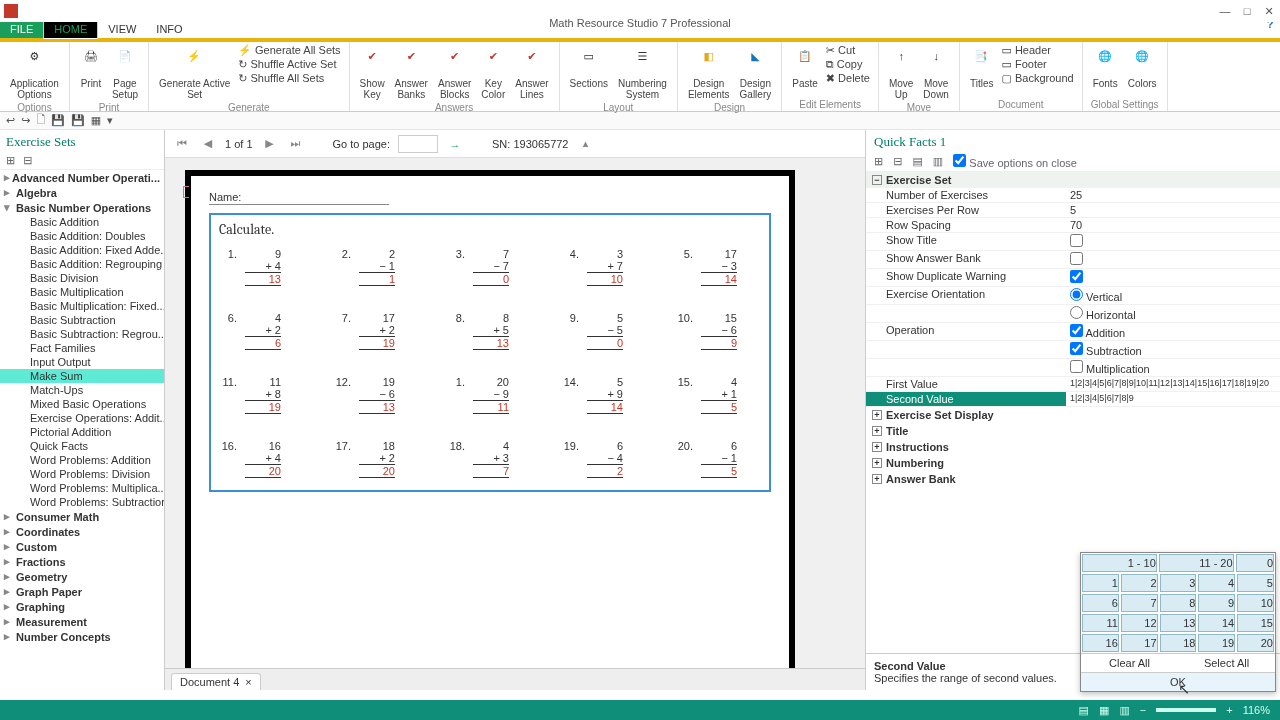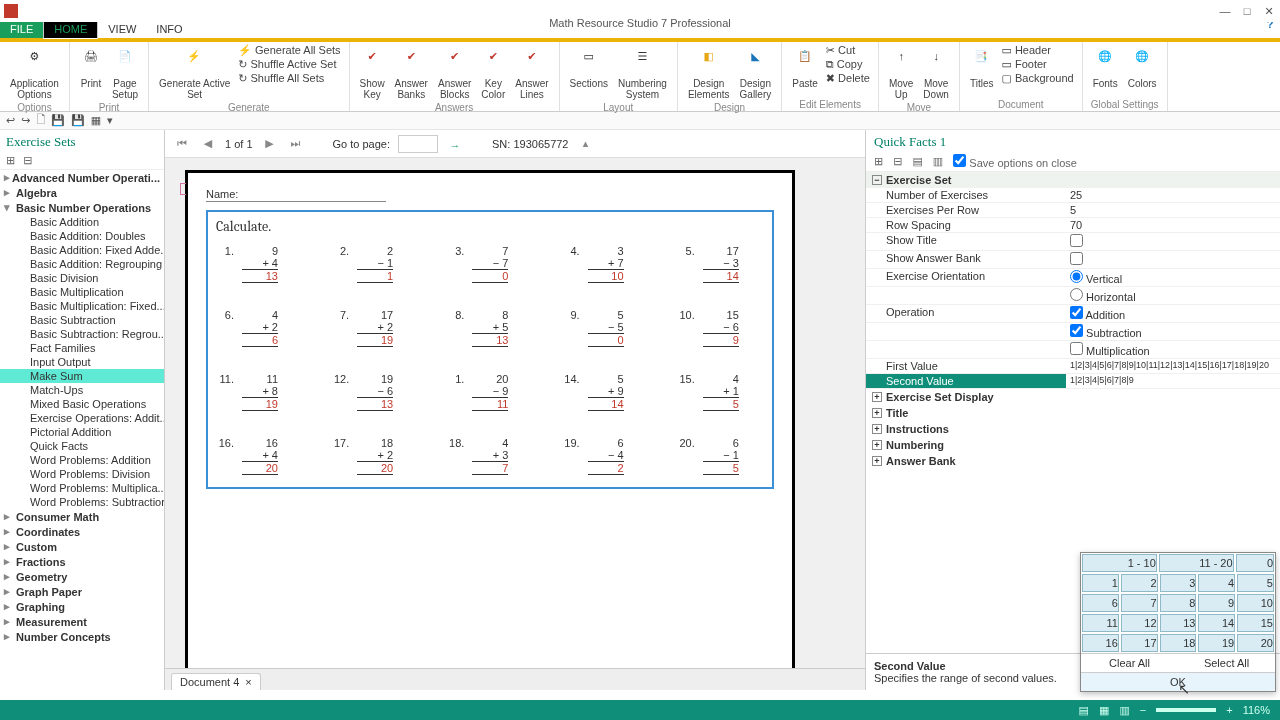--- a/index.html
+++ b/index.html
@@ -35,21 +35,21 @@
 .tnode { display:flex; align-items:center; padding:1px 4px; cursor:pointer; white-space:nowrap; overflow:hidden; text-overflow:ellipsis; }
 .tnode .exp { width:12px; color:#888; }
 .tnode.cat { font-weight:bold; }
 .tnode.child { padding-left:30px; font-weight:normal; color:#333; }
 .tnode.sel { background:#5eead4; }
 .center { flex:1; display:flex; flex-direction:column; background:#f0f0f0; }
 .navbar { height:28px; background:#fff; border-bottom:1px solid #ddd; display:flex; align-items:center; gap:8px; padding:0 8px; }
 .navbar .nav { cursor:pointer; width:18px; height:18px; display:flex; align-items:center; justify-content:center; color:#888; }
 .navbar input { width:40px; height:18px; border:1px solid #ccc; padding:0 2px; }
 .page-wrap { flex:1; overflow:auto; padding:12px 20px; position:relative; }
-.page { width:610px; background:#fff; border:3px solid #000000; padding:14px 18px; min-height:510px; position:relative; }
+.page { width:610px; background:#fff; border:6px solid #000000; padding:14px 18px; min-height:510px; position:relative; }
 .page .mark { position:absolute; left:-8px; top:10px; width:6px; height:12px; border:1px solid #d070a0; border-right:none; }
 .page .namerow { font-size:12px; margin-bottom:8px; border-bottom:1px solid #888; display:inline-block; width:180px; }
 .page .instrbox { border:2px solid #3a8fd6; padding:6px 8px 12px; }
 .page .instr { font-size:14px; font-family:Cambria,serif; margin-bottom:10px; }
 .prob-grid { display:grid; grid-template-columns:repeat(5,1fr); gap:26px 28px; font-family:Cambria,serif; font-size:13px; }
 .prob { display:flex; gap:8px; align-items:flex-start; }
 .prob .num { width:18px; text-align:right; }
 .prob .stack { width:36px; text-align:right; }
 .prob .stack .line2 { border-bottom:1px solid #333; }
 .prob .stack .ans { color:#c0392b; border-bottom:1px solid #333; }
@@ -531,20 +531,24 @@
         </div>
       <div class="pg-row">
           <div class="k">Show Title</div>
           <div class="v"><input type="checkbox" style=""></div>
         </div>
       <div class="pg-row">
           <div class="k">Show Answer Bank</div>
           <div class="v"><input type="checkbox" style=""></div>
         </div>
       <div class="pg-row">
+          <div class="k">Show Duplicate Warning</div>
+          <div class="v"><input type="checkbox" checked="" style=""></div>
+        </div>
+      <div class="pg-row">
           <div class="k">Exercise Orientation</div>
           <div class="v">
         <label><input type="radio" name="o" checked="" style=""> <span>Vertical</span></label>
       </div>
         </div>
       <div class="pg-row">
           <div class="k"></div>
           <div class="v">
         <label><input type="radio" name="o" style=""> <span>Horizontal</span></label>
       </div>

